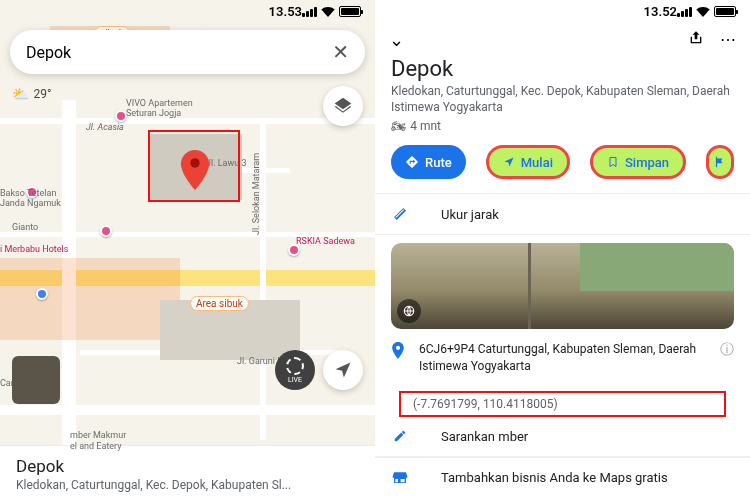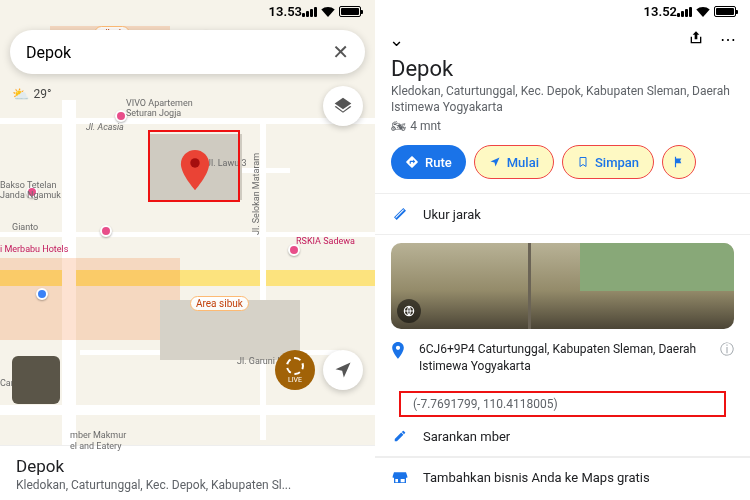--- a/index.html
+++ b/index.html
@@ -29,47 +29,47 @@
 .busy{position:absolute;background:rgba(243,92,7,.18)}
 .poi{position:absolute;width:12px;height:12px;background:#e84e8a;border-radius:50%;border:2px solid #fff;box-shadow:0 1px 2px rgba(0,0,0,.3)}
 .poi.blue{background:#3b82f6}
 .search-pill{position:absolute;top:30px;left:10px;right:10px;height:44px;background:#fff;border-radius:22px;box-shadow:0 2px 8px rgba(0,0,0,.18);display:flex;align-items:center;padding:0 16px;z-index:5}
 .search-pill input{border:none;flex:1;font-size:16px;outline:none}
 .close-x{font-size:20px;color:#555}
 .weather{position:absolute;top:86px;left:12px;display:flex;align-items:center;gap:4px;font-size:12px;color:#444;z-index:5}
 .layers-btn,.loc-btn{position:absolute;width:40px;height:40px;background:#fff;border-radius:50%;box-shadow:0 2px 6px rgba(0,0,0,.2);display:flex;align-items:center;justify-content:center;z-index:5}
 .layers-btn{top:86px;right:12px}
 .loc-btn{bottom:110px;right:12px}
-.live-btn{position:absolute;bottom:110px;right:60px;width:40px;height:40px;background:#a16207;border-radius:50%;display:flex;flex-direction:column;align-items:center;justify-content:center;color:#fff;font-size:7px;z-index:5}
+.live-btn{position:absolute;bottom:110px;right:60px;width:40px;height:40px;background:#404040;border-radius:50%;display:flex;flex-direction:column;align-items:center;justify-content:center;color:#fff;font-size:7px;z-index:5}
 .live-btn .lens{width:18px;height:18px;border:2px dashed #fff;border-radius:50%;margin-bottom:1px}
 .thumb{position:absolute;bottom:96px;left:12px;width:48px;height:48px;border-radius:6px;background:#5a5548;z-index:5;overflow:hidden}
 .pin{position:absolute;top:150px;left:180px;z-index:4}
 .pin svg{width:30px;height:40px}
 .red-box{position:absolute;top:130px;left:148px;width:92px;height:72px;border:2px solid #e11;z-index:3}
 .bottom-sheet{position:absolute;bottom:0;left:0;right:0;background:#fff;padding:10px 16px 8px;border-top:1px solid #eee}
 .bs-title{font-size:17px;color:#202124}
 .bs-sub{font-size:12px;color:#5f6368;margin-top:2px;white-space:nowrap;overflow:hidden;text-overflow:ellipsis}
 .map-label{position:absolute;font-size:9px;color:#6b6b6b;z-index:2}
 .busy-label{font-size:10px;background:rgba(255,255,255,.9);padding:1px 5px;border-radius:8px;color:#c2410c;border:1px solid #fdba74}
 
 
 .hdr{display:flex;align-items:center;justify-content:space-between;padding:8px 14px 6px}
 .chev{font-size:18px}
 .hdr-icons{display:flex;gap:16px;align-items:center;font-size:16px}
 .detail{padding:0 16px}
 .d-title{font-size:22px;font-weight:400;color:#202124}
 .d-sub{font-size:12px;color:#5f6368;margin-top:2px;line-height:1.35}
 .d-time{font-size:12px;color:#5f6368;margin-top:4px;display:flex;align-items:center;gap:4px}
-.btns{display:flex;gap:8px;margin-top:12px;padding:0 16px}
+.btns{display:flex;gap:20px;margin-top:12px;padding:0 16px}
 .btn{height:34px;border-radius:17px;display:flex;align-items:center;gap:6px;padding:0 14px;font-size:13px;font-weight:500}
 .btn.primary{background:#1a73e8;color:#fff}
-.btn.outline{background:#fef9c3;color:#1a73e8;border:1px solid #ef4444}
+.btn.outline{background:#bef264;color:#1a73e8;border:3px solid #ef4444}
 .btn.icon-only{padding:0;width:34px;justify-content:center}
 .sep{height:1px;background:#eee;margin:14px 0 0}
-.row{display:flex;align-items:center;gap:14px;padding:12px 16px;font-size:13px;color:#202124}
+.row{display:flex;align-items:center;gap:32px;padding:12px 16px;font-size:13px;color:#202124}
 .row .ic{width:18px;color:#1a73e8;flex-shrink:0;display:flex;justify-content:center}
 .streetview{margin:8px 16px 0;height:86px;border-radius:10px;background:linear-gradient(#b8b296 0%,#948b6a 55%,#4b4536 100%);position:relative;overflow:hidden}
 .sv-btn{position:absolute;bottom:6px;left:6px;width:24px;height:24px;background:rgba(0,0,0,.5);border-radius:12px;display:flex;align-items:center;justify-content:center}
 .addr-block{padding:12px 16px;display:flex;gap:14px;align-items:flex-start;font-size:12px;color:#202124}
 .addr-block .ic{color:#1a73e8;margin-top:1px}
 .addr-txt{flex:1;line-height:1.4}
 .info-i{color:#9aa0a6;font-size:14px}
 .coords-box{margin:4px 24px 0;border:2px solid #e11;padding:4px 12px;font-size:12px;color:#5f6368}
 </style>
 </head>
@@ -97,21 +97,21 @@
     <div class="poi" style="top:110px;left:115px"></div>
     <div class="poi" style="top:186px;left:26px"></div>
     <div class="poi" style="top:225px;left:100px"></div>
     <div class="poi" style="top:244px;left:288px"></div>
     <div class="poi" style="top:380px;left:28px"></div>
     <div class="poi blue" style="top:288px;left:36px"></div>
 
     <div class="map-label busy-label" style="top:26px;left:94px">sibuk</div>
     <div class="map-label" style="top:98px;left:126px;width:90px;">VIVO Apartemen Seturan Jogja</div>
     <div class="map-label" style="top:122px;left:86px;font-style:italic">Jl. Acasia</div>
-    <div class="map-label" style="top:180px;left:0;width:70px">Bakso Tetelan Janda Ngamuk</div>
+    <div class="map-label" style="top:188px;left:0;width:70px">Bakso Tetelan Janda Ngamuk</div>
     <div class="map-label" style="top:222px;left:12px">Gianto</div>
     <div class="map-label" style="top:158px;left:206px">Jl. Lawu 3</div>
     <div class="map-label" style="top:244px;left:0;color:#c2185b">i Merbabu Hotels</div>
     <div class="map-label" style="top:236px;left:296px;color:#c2185b">RSKIA Sadewa</div>
     <div class="map-label" style="top:230px;left:256px;transform:rotate(-90deg);transform-origin:left">Jl. Selokan Mataram</div>
     <div class="map-label busy-label" style="top:296px;left:190px">Area sibuk</div>
     <div class="map-label" style="top:378px;left:0">Carroll Offni</div>
     <div class="map-label" style="top:356px;left:237px;">Jl. Garuni I</div>
     <div class="map-label" style="top:430px;left:70px">mber Makmur</div>
     <div class="map-label" style="top:441px;left:70px">el and Eatery</div>

